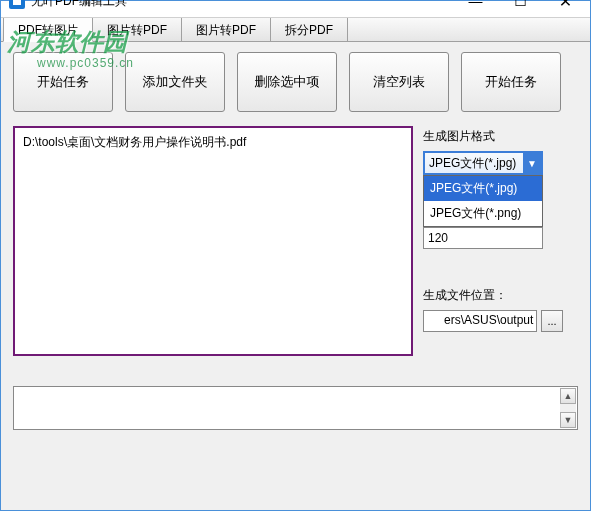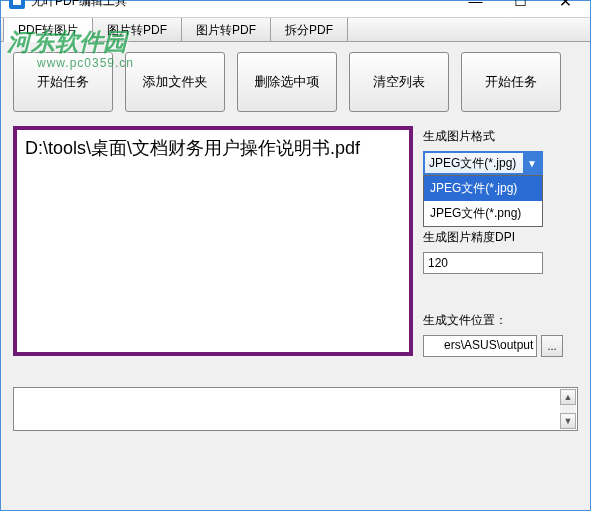--- a/index.html
+++ b/index.html
@@ -12,21 +12,21 @@
 .win-btn { width: 45px; height: 28px; display: flex; align-items: center; justify-content: center; font-size: 14px; color: #000; cursor: default; }
 .win-btn.close { font-size: 16px; }
 .tabs { height: 24px; background: linear-gradient(#fafafa,#e6e6e6); border-bottom: 1px solid #a0a0a0; display: flex; padding-left: 2px; }
 .tab { padding: 4px 14px; font-size: 12px; border-right: 1px solid #a0a0a0; background: linear-gradient(#f8f8f8,#e4e4e4); color: #000; cursor: default; position: relative; }
 .tab.active { background: #fdfdfd; border-bottom: 1px solid #fdfdfd; margin-bottom: -1px; }
 .tab:first-child { border-left: 1px solid #a0a0a0; }
 .body-area { padding: 10px 12px; background: #f0f0f0; }
 .action-row { display: flex; gap: 12px; margin-bottom: 14px; }
 .action-btn { width: 100px; height: 60px; background: linear-gradient(#fefefe,#e8e8e8); border: 1px solid #8a8a8a; border-radius: 3px; display: flex; align-items: center; justify-content: center; font-size: 13px; color: #000; cursor: default; }
 .main-row { display: flex; gap: 10px; }
-.file-list { width: 400px; height: 230px; background: #fff; border: 4px solid #701a75; padding: 6px 8px; font-size: 18px; color: #000; overflow: auto; font-family: SimSun, sans-serif; }
+.file-list { width: 400px; height: 230px; background: #fff; border: 2px solid #701a75; padding: 6px 8px; font-size: 12px; color: #000; overflow: auto; font-family: SimSun, sans-serif; }
 .right-panel { flex: 1; display: flex; flex-direction: column; gap: 6px; font-size: 12px; position: relative; }
 .field-label { color: #000; margin-top: 2px; }
 .dropdown-wrap { position: relative; width: 120px; }
 .select-box { width: 120px; height: 24px; border: 2px solid #3b7dd8; background: linear-gradient(#f6f9fd,#e6effb); display: flex; align-items: center; padding: 0 4px; font-size: 12px; color: #000; position: relative; }
 .select-arrow { position: absolute; right: 0; top: 0; width: 18px; height: 100%; background: #3b7dd8; display: flex; align-items: center; justify-content: center; color: #fff; font-size: 10px; }
 .dropdown-list { position: absolute; top: 24px; left: 0; width: 120px; background: #fff; border: 1px solid #666; z-index: 10; }
 .dropdown-item { padding: 4px 6px; font-size: 12px; color: #000; }
 .dropdown-item.selected { background: #2b6cd4; color: #fff; }
 .text-input { width: 120px; height: 22px; border: 1px solid #888; background: #fff; padding: 10px 4px; font-size: 12px; color: #000; }
 .path-row { display: flex; gap: 4px; align-items: center; }
@@ -100,21 +100,20 @@
             <span class="select-arrow">▼</span>
           </div>
           <div class="dropdown-list">
             <div class="dropdown-item selected">JPEG文件(*.jpg)</div>
             <div class="dropdown-item">JPEG文件(*.png)</div>
           </div>
         </div>
 
         <div class="dpi-gap"></div>
 
-        <div class="field-label">生成图片精度DPI</div>
         <input class="text-input" value="120" style="">
 
         <div style="height:24px"></div>
 
         <div class="field-label">生成文件位置：</div>
         <div class="path-row">
           <div class="path-input">ers\ASUS\output</div>
           <div class="browse-btn">...</div>
         </div>
 

